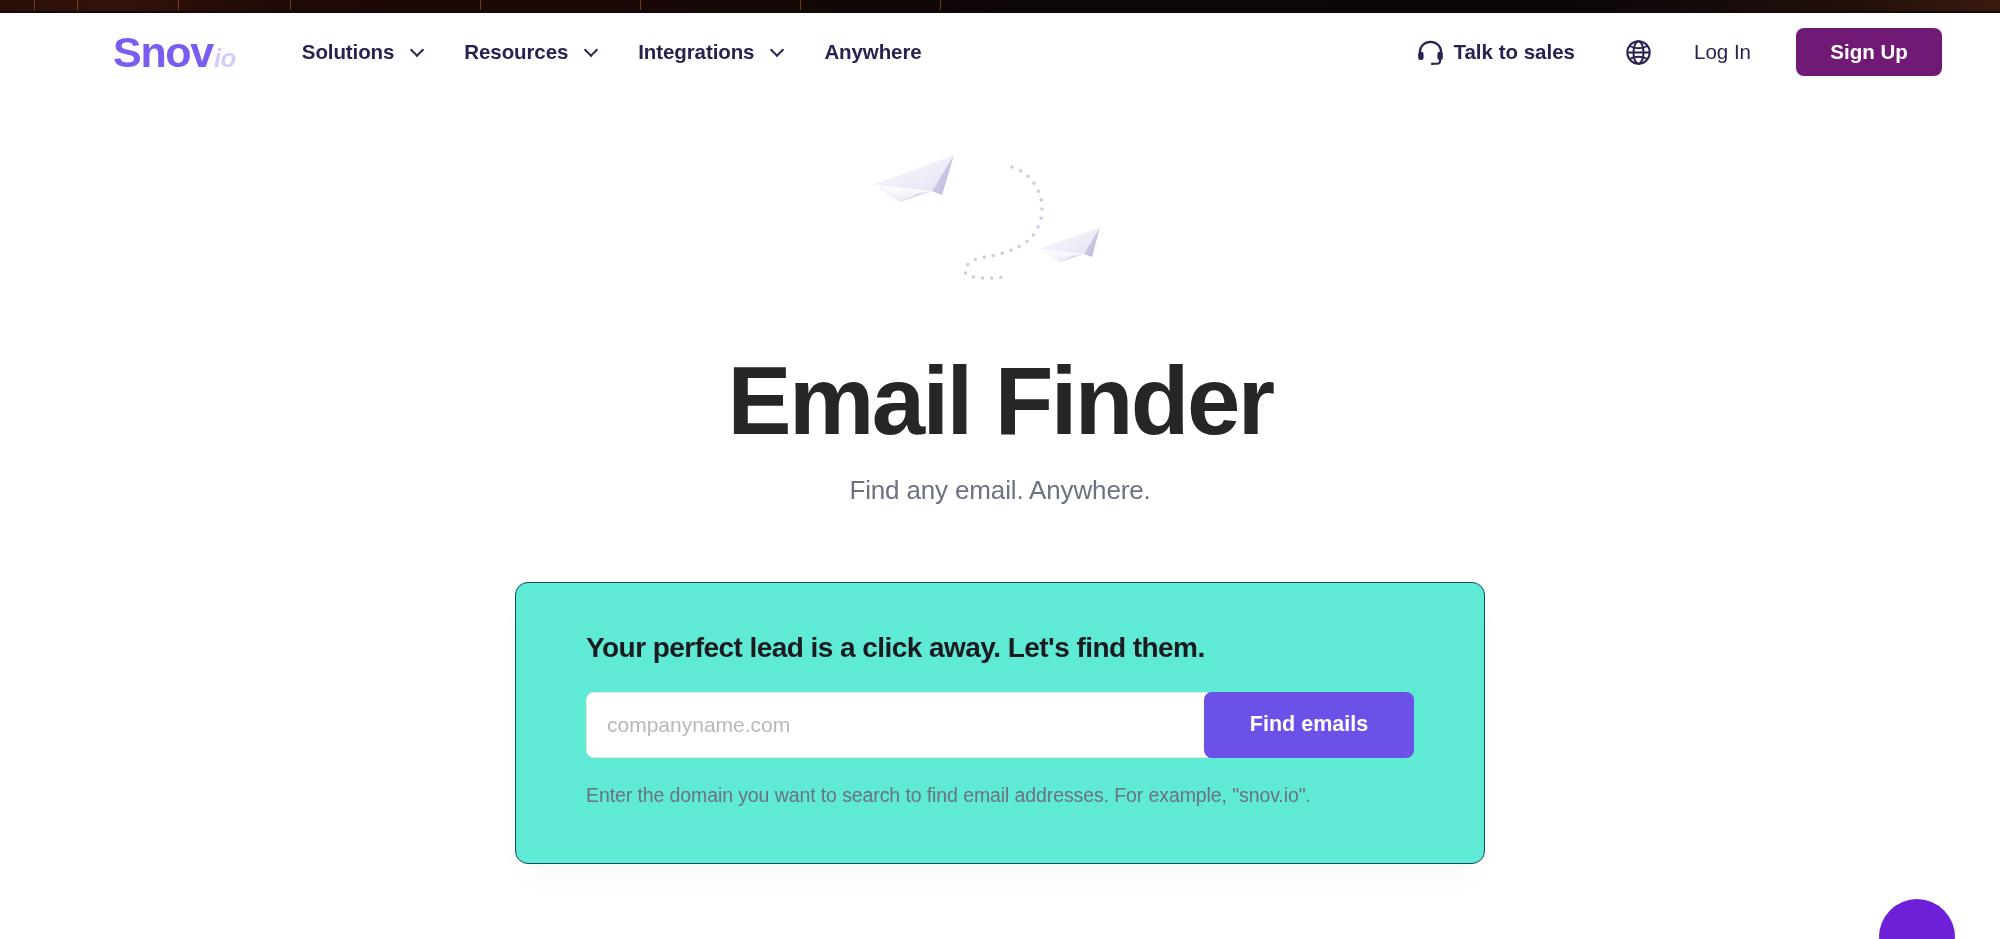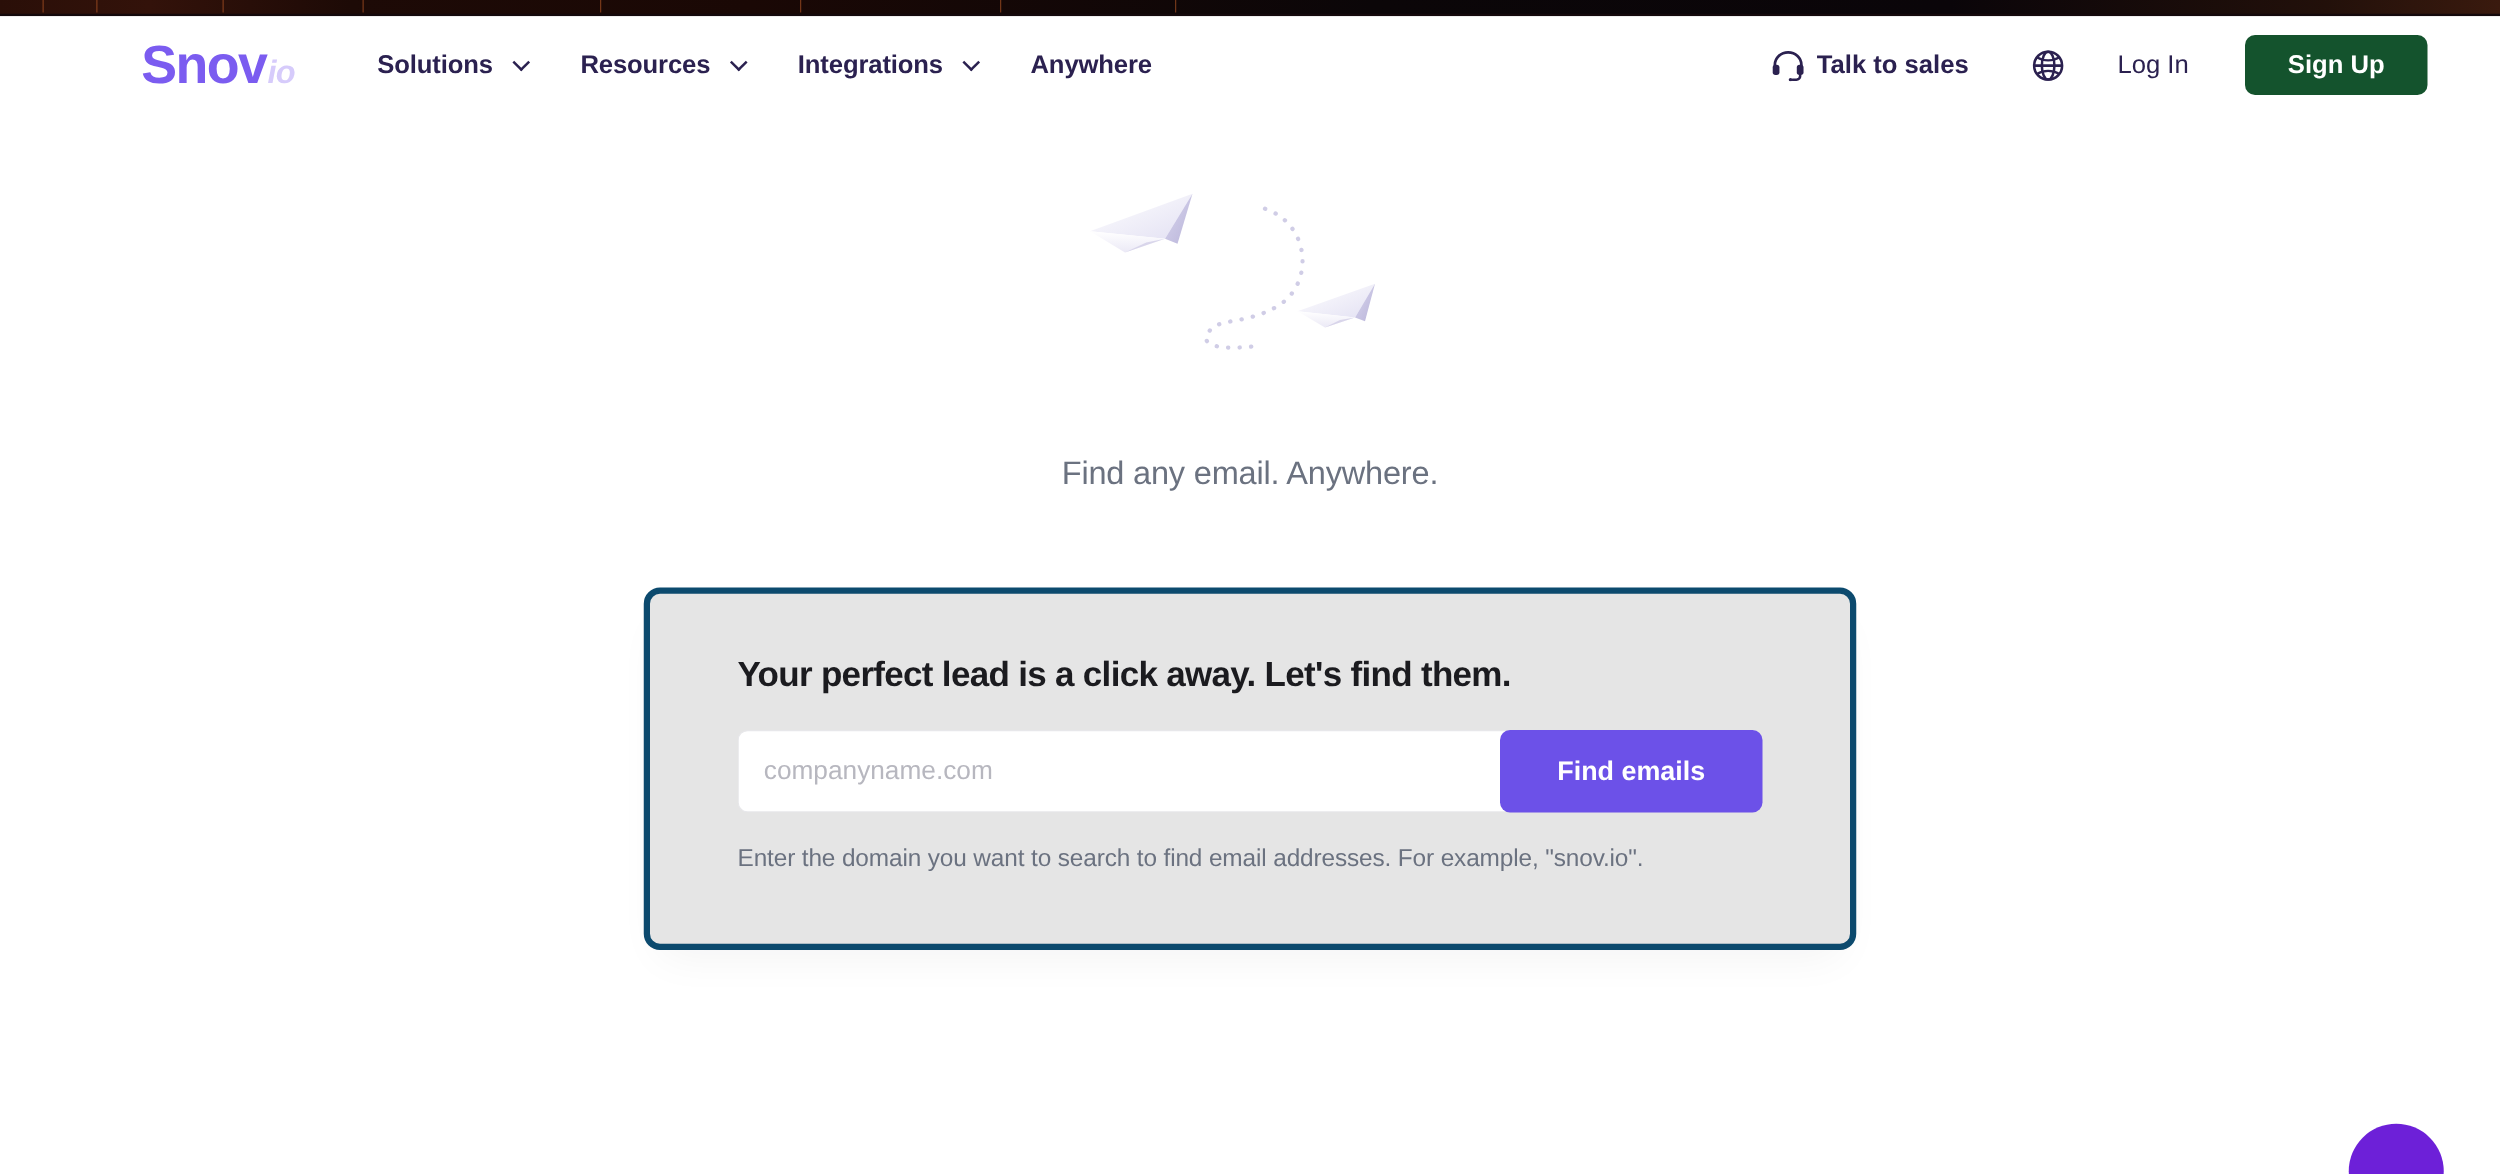--- a/index.html
+++ b/index.html
@@ -158,21 +158,21 @@
 
   .signup-btn {
     display: flex;
     align-items: center;
     justify-content: center;
     height: 48px;
     padding: 0 28px;
     min-width: 146px;
     border: none;
     border-radius: 8px;
-    background: #14532d;
+    background: #701a75;
     color: #ffffff;
     font-family: inherit;
     font-size: 20.5px;
     font-weight: 700;
     cursor: pointer;
     white-space: nowrap;
   }
 
   
   .hero {
@@ -209,22 +209,22 @@
     color: #6b7280;
     margin-top: 24px;
     letter-spacing: -0.15px;
   }
 
   
   .card {
     position: relative;
     width: 970px;
     margin: 76px auto 0;
-    background: #e5e5e5;
-    border: 5px solid #0c4a6e;
+    background: #5eead4;
+    border: 1px solid #0c4a6e;
     border-radius: 13px;
     padding: 49px 70px 56px;
     box-shadow: 0 18px 34px -14px rgba(20, 20, 43, .055);
   }
 
   .card-title {
     font-size: 28px;
     font-weight: 700;
     color: #1b1b1f;
     letter-spacing: -0.55px;
@@ -401,20 +401,21 @@
 
         <g transform="translate(168 74)">
           <path d="M0 22 L62 0 L46 27 Z" fill="url(#pg1)"></path>
           <path d="M0 22 L46 27 L22 35 Z" fill="url(#pg3)"></path>
           <path d="M62 0 L46 27 L54 30 Z" fill="url(#pg2)"></path>
           <path d="M46 27 L22 35 L34 29 Z" fill="#cdc9e4" opacity=".7"></path>
         </g>
       </svg>
     </div>
 
+    <h1 class="hero-title">Email Finder</h1>
     <p class="hero-subtitle">Find any email. Anywhere.</p>
 
     <div class="card">
 
       <h2 class="card-title">Your perfect lead is a click away. Let's find them.</h2>
 
       <div class="search-row">
         <input class="search-input" type="text" placeholder="companyname.com" style="">
         <button class="find-btn" type="button">Find emails</button>
       </div>

